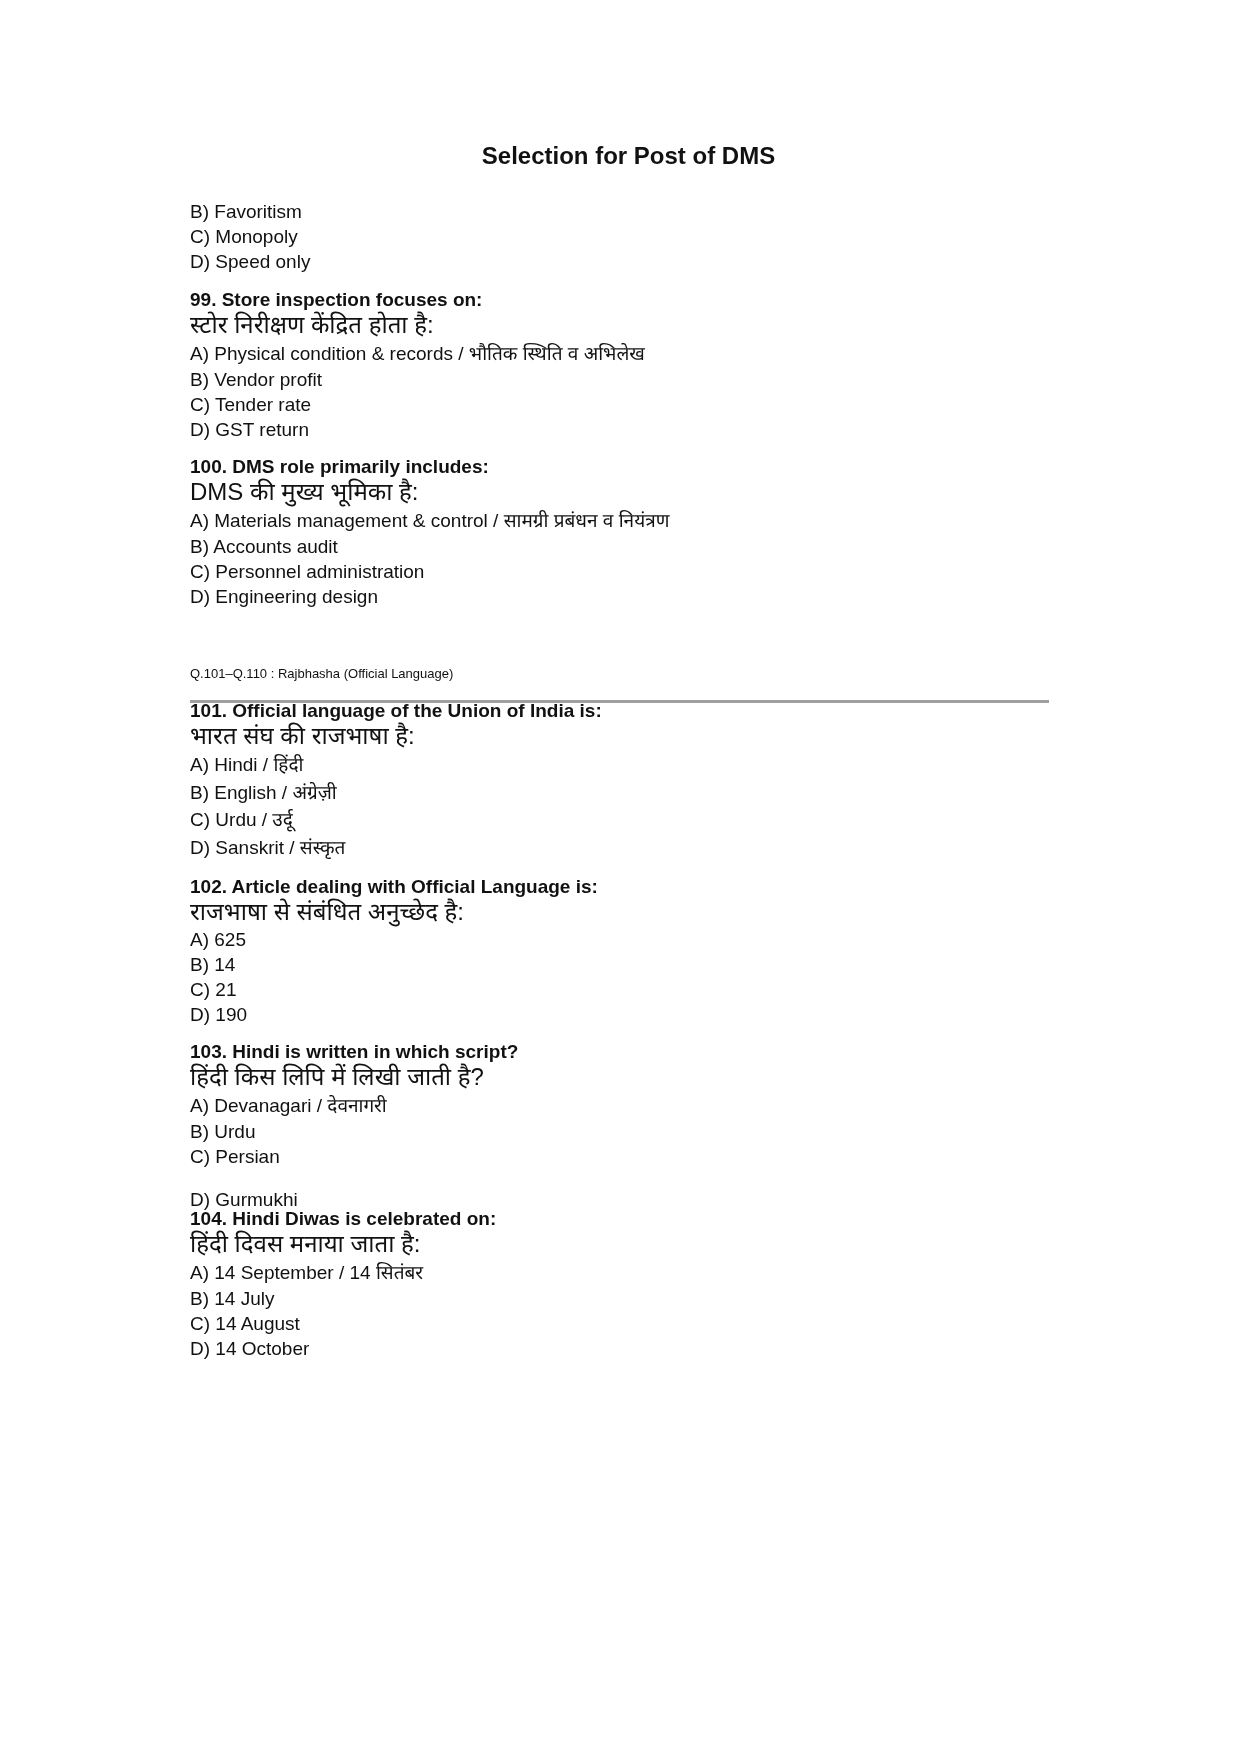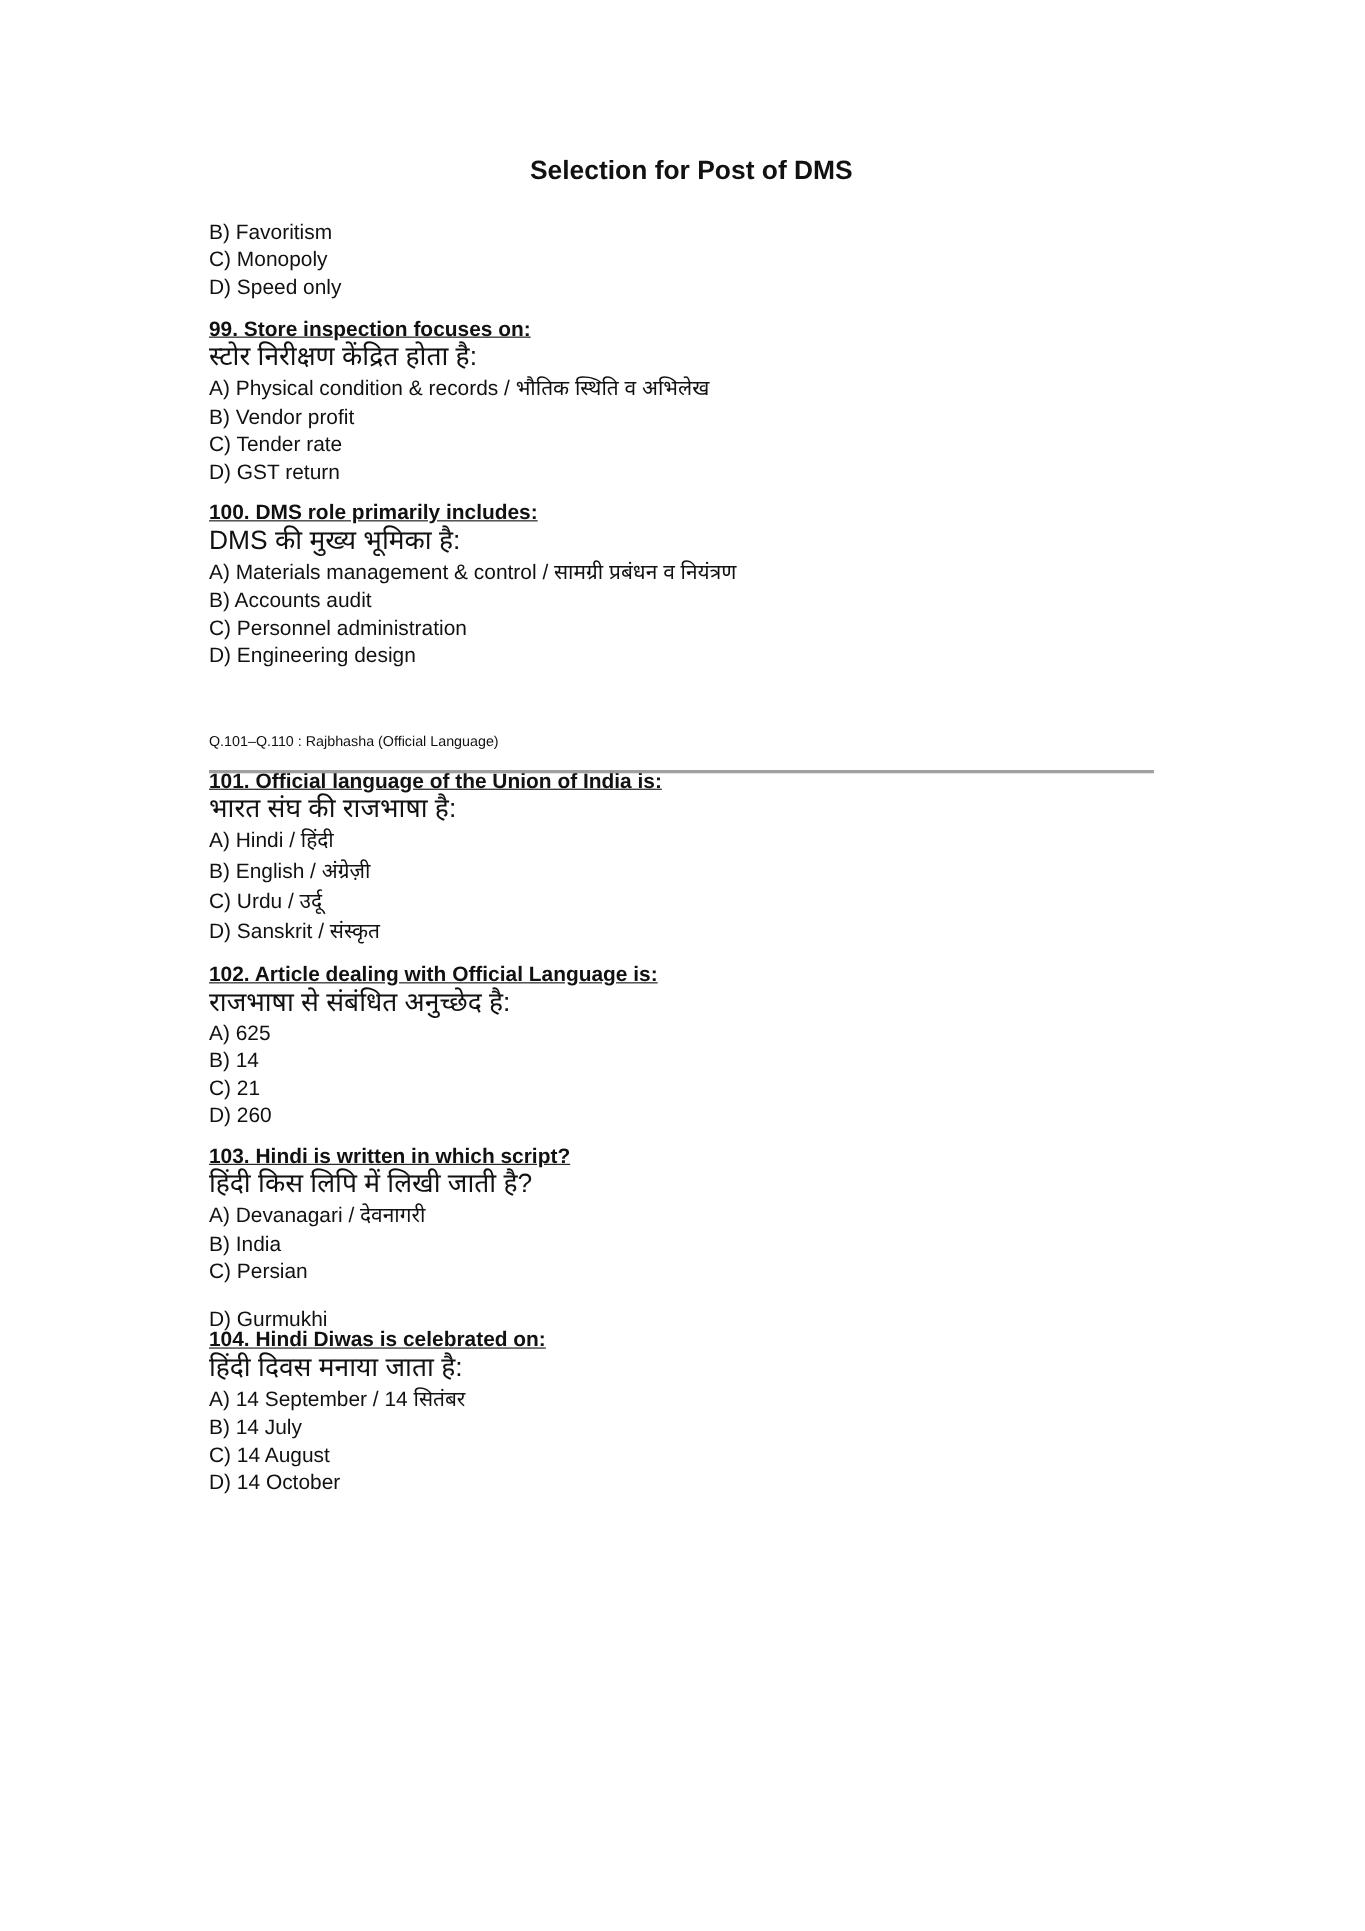--- a/index.html
+++ b/index.html
@@ -12,21 +12,21 @@
     position: absolute; left: 0; width: 1241px; top: 142px;
     text-align: center; font-weight: bold; font-size: 24px;
     text-decoration: underline; text-underline-offset: 3px;
     padding-left: 0;
   }
   .page-title span { display: inline-block; margin-left: 0; position: relative; left: 8px; }
   .content { position: absolute; left: 190px; top: 0; width: 860px; }
   .line {
     position: absolute; left: 0; font-size: 19px; line-height: 24px; white-space: nowrap; text-align: right;
   }
-  .q-title { font-weight: bold; font-size: 19px; text-decoration: underline; }
+  .q-title { font-weight: bold; font-size: 19px; }
   .hindi { font-size: 24px; }
   .hr {
     position: absolute; left: 190px; top: 700px; width: 859px; height: 3px; background: #a0a0a0;
   }
   .section-heading { font-weight: normal; font-size: 13px; }
 </style>
 </head>
 <body>
 
 <div class="page-title">
@@ -60,26 +60,26 @@
   <div class="line" style="top:753px">A) Hindi / हिंदी</div>
   <div class="line" style="top:781px">B) English / अंग्रेज़ी</div>
   <div class="line" style="top:808px">C) Urdu / उर्दू</div>
   <div class="line" style="top:836px">D) Sanskrit / संस्कृत</div>
 
   <div class="line q-title" style="top:875px">102. Article dealing with Official Language is:</div>
   <div class="line hindi" style="top:900px">राजभाषा से संबंधित अनुच्छेद है:</div>
   <div class="line" style="top:928px">A) 625</div>
   <div class="line" style="top:953px">B) 14</div>
   <div class="line" style="top:978px">C) 21</div>
-  <div class="line" style="top:1003px">D) 260</div>
+  <div class="line" style="top:1003px">D) 190</div>
 
   <div class="line q-title" style="top:1040px">103. Hindi is written in which script?</div>
   <div class="line hindi" style="top:1065px">हिंदी किस लिपि में लिखी जाती है?</div>
   <div class="line" style="top:1094px">A) Devanagari / देवनागरी</div>
-  <div class="line" style="top:1120px">B) India</div>
+  <div class="line" style="top:1120px">B) Urdu</div>
   <div class="line" style="top:1145px">C) Persian</div>
   <div class="line" style="top:1188px">D) Gurmukhi</div>
 
   <div class="line q-title" style="top:1207px">104. Hindi Diwas is celebrated on:</div>
   <div class="line hindi" style="top:1232px">हिंदी दिवस मनाया जाता है:</div>
   <div class="line" style="top:1261px">A) 14 September / 14 सितंबर</div>
   <div class="line" style="top:1287px">B) 14 July</div>
   <div class="line" style="top:1312px">C) 14 August</div>
   <div class="line" style="top:1337px">D) 14 October</div>
 </div>

